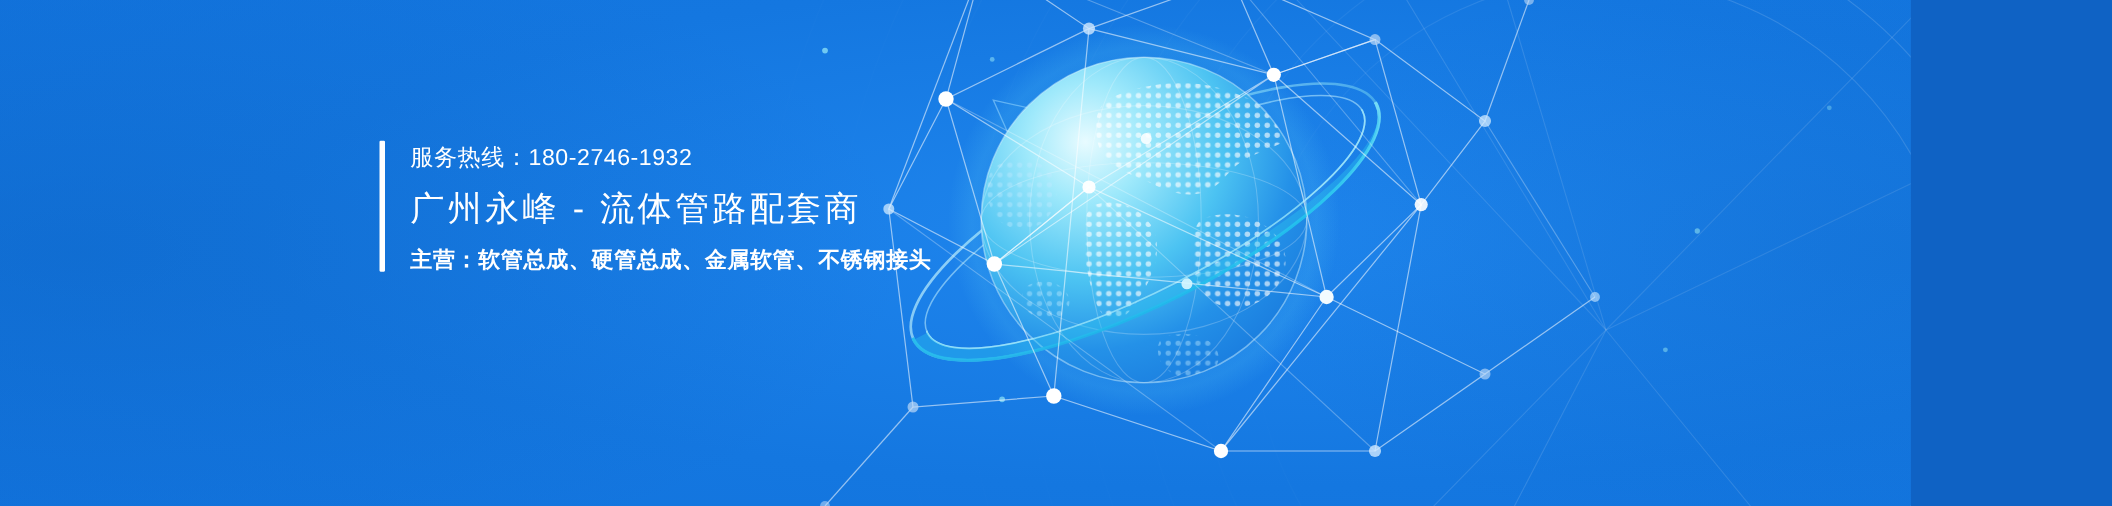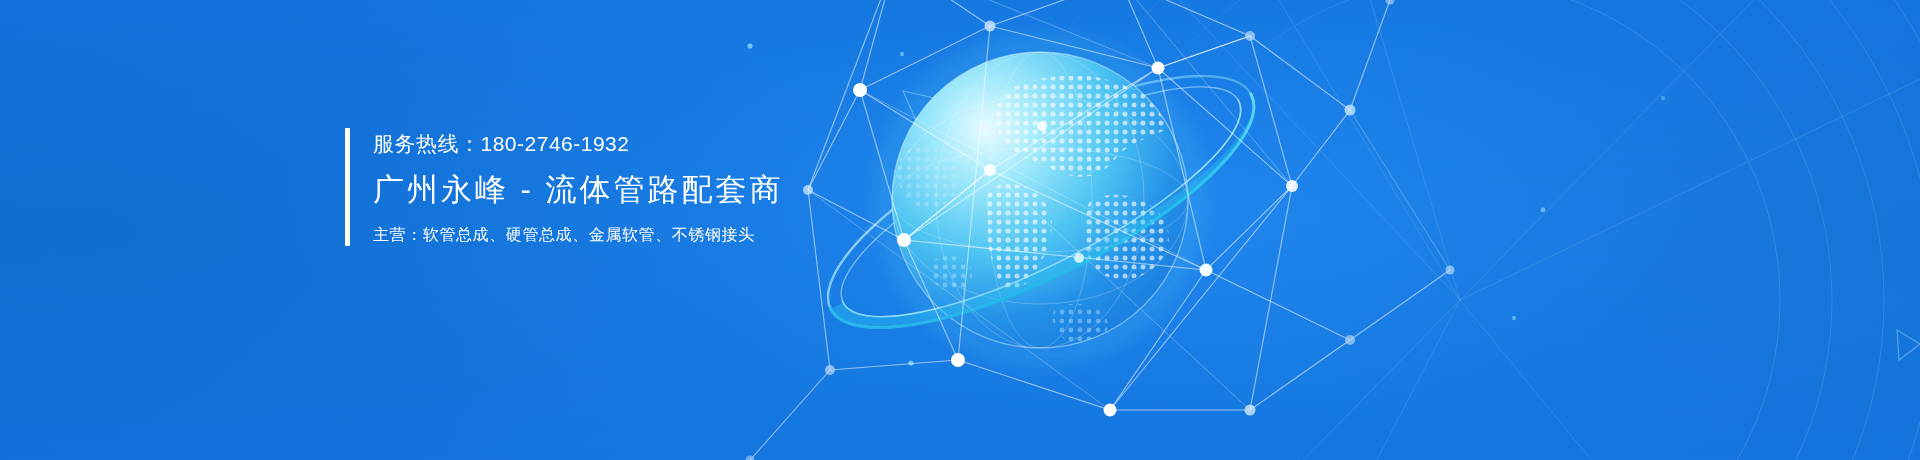--- a/index.html
+++ b/index.html
@@ -3,21 +3,21 @@
 <meta charset="utf-8">
 <title>Banner</title>
 <style>
   html,body{margin:0;padding:0;background:#0f62c4;}
   body{
     font-family:"Liberation Sans","DejaVu Sans",sans-serif;
     -webkit-font-smoothing:antialiased;
   }
   #banner{
     position:relative;
-    width:1920px;
+    width:1737px;
     height:460px;
     overflow:hidden;
     background:#1477e0;
   }
   
   .bg-base{
     position:absolute; inset:0;
     background:
       radial-gradient(120% 120% at 64% 46%, #1f86ee 0%, #1477e0 42%, #0f6ed9 100%);
   }
@@ -61,26 +61,26 @@
     color:#ffffff;
     font-size:31px;
     line-height:1;
     margin:20px 0 0 0;
     letter-spacing:3px;
     white-space:nowrap;
     font-weight:400;
   }
   .subtitle{
     color:#ffffff;
-    font-size:16px;
+    font-size:20px;
     line-height:1;
     margin:22px 0 0 0;
     letter-spacing:.6px;
     white-space:nowrap;
-    font-weight:400;
+    font-weight:700;
   }
   
   .globe-wrap{
     position:absolute;
     left:690px; top:-60px;
     width:800px; height:580px;
     z-index:4;
     pointer-events:none;
   }
   .globe-wrap svg{display:block;}

